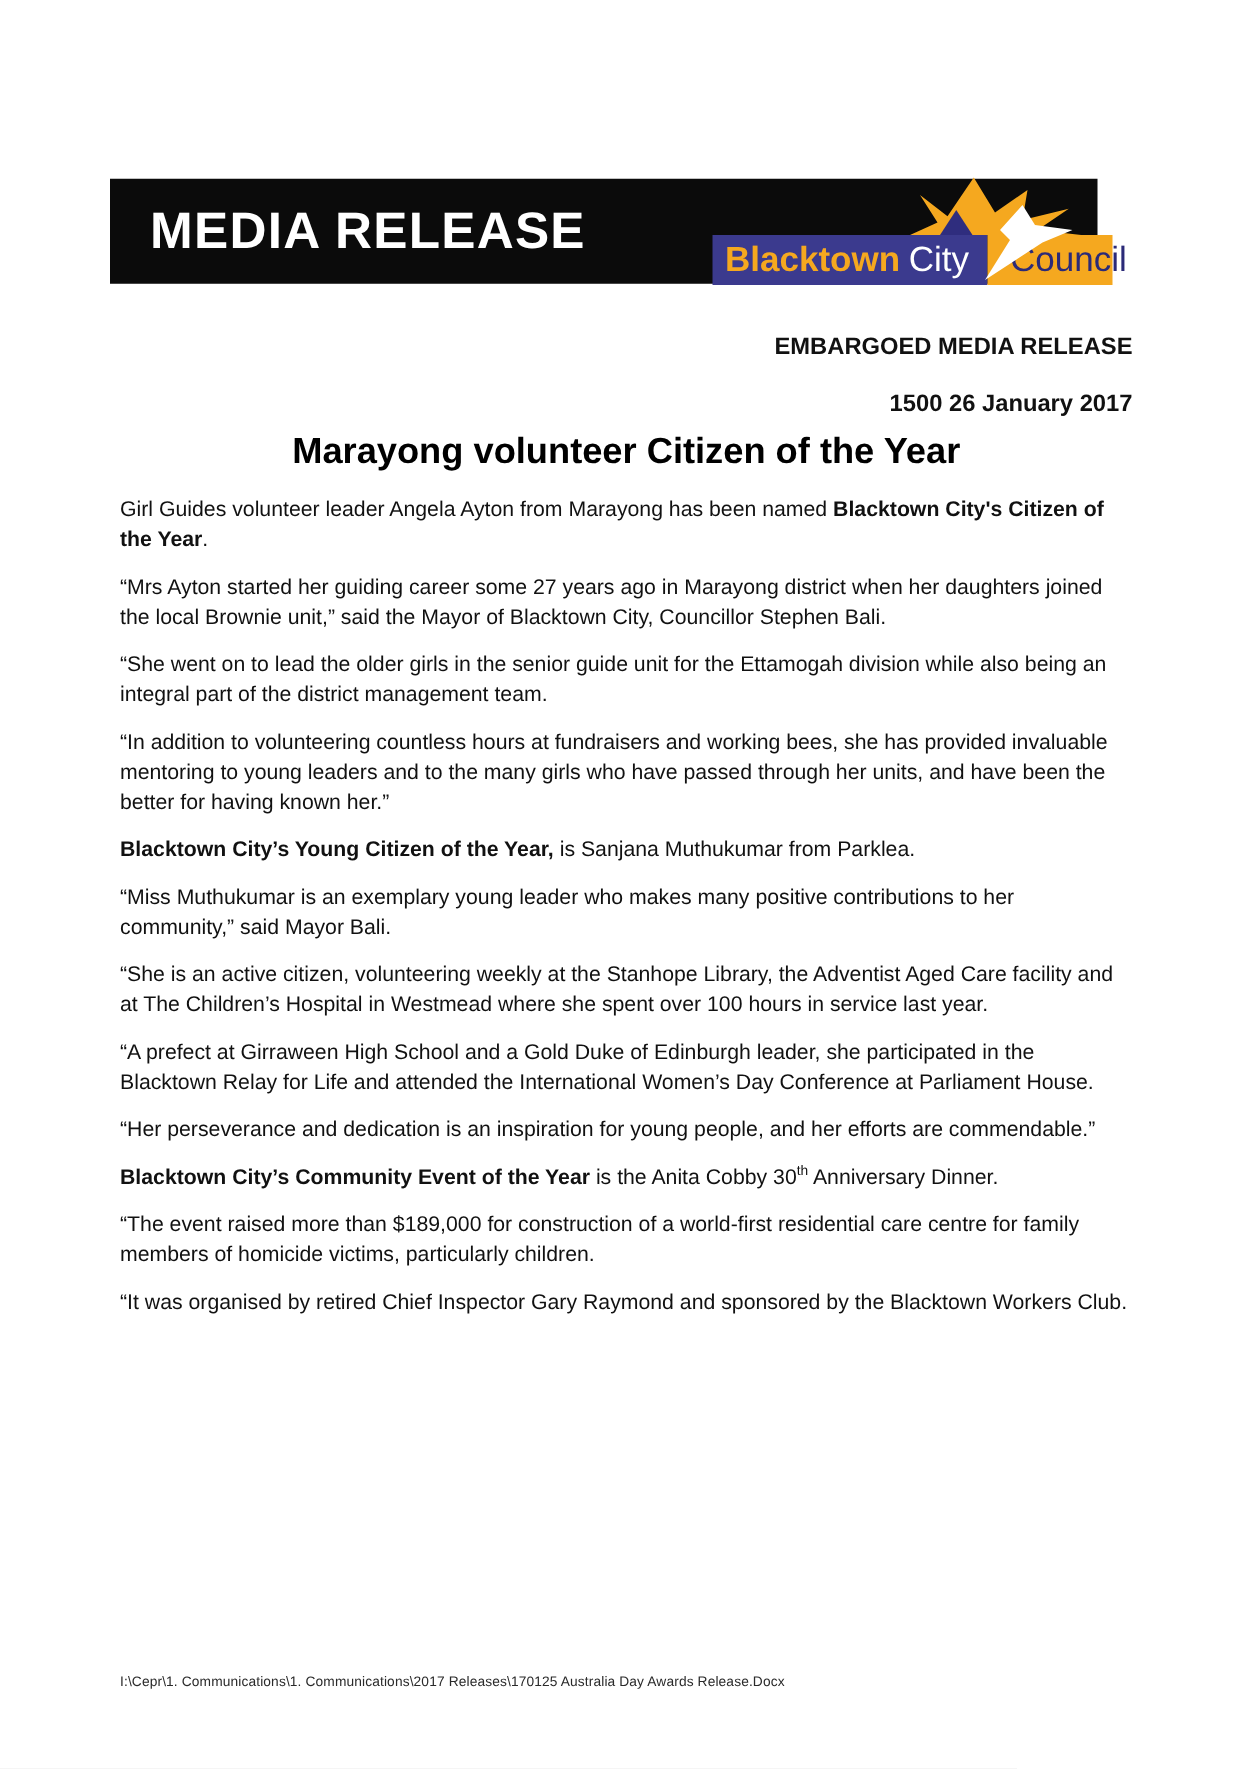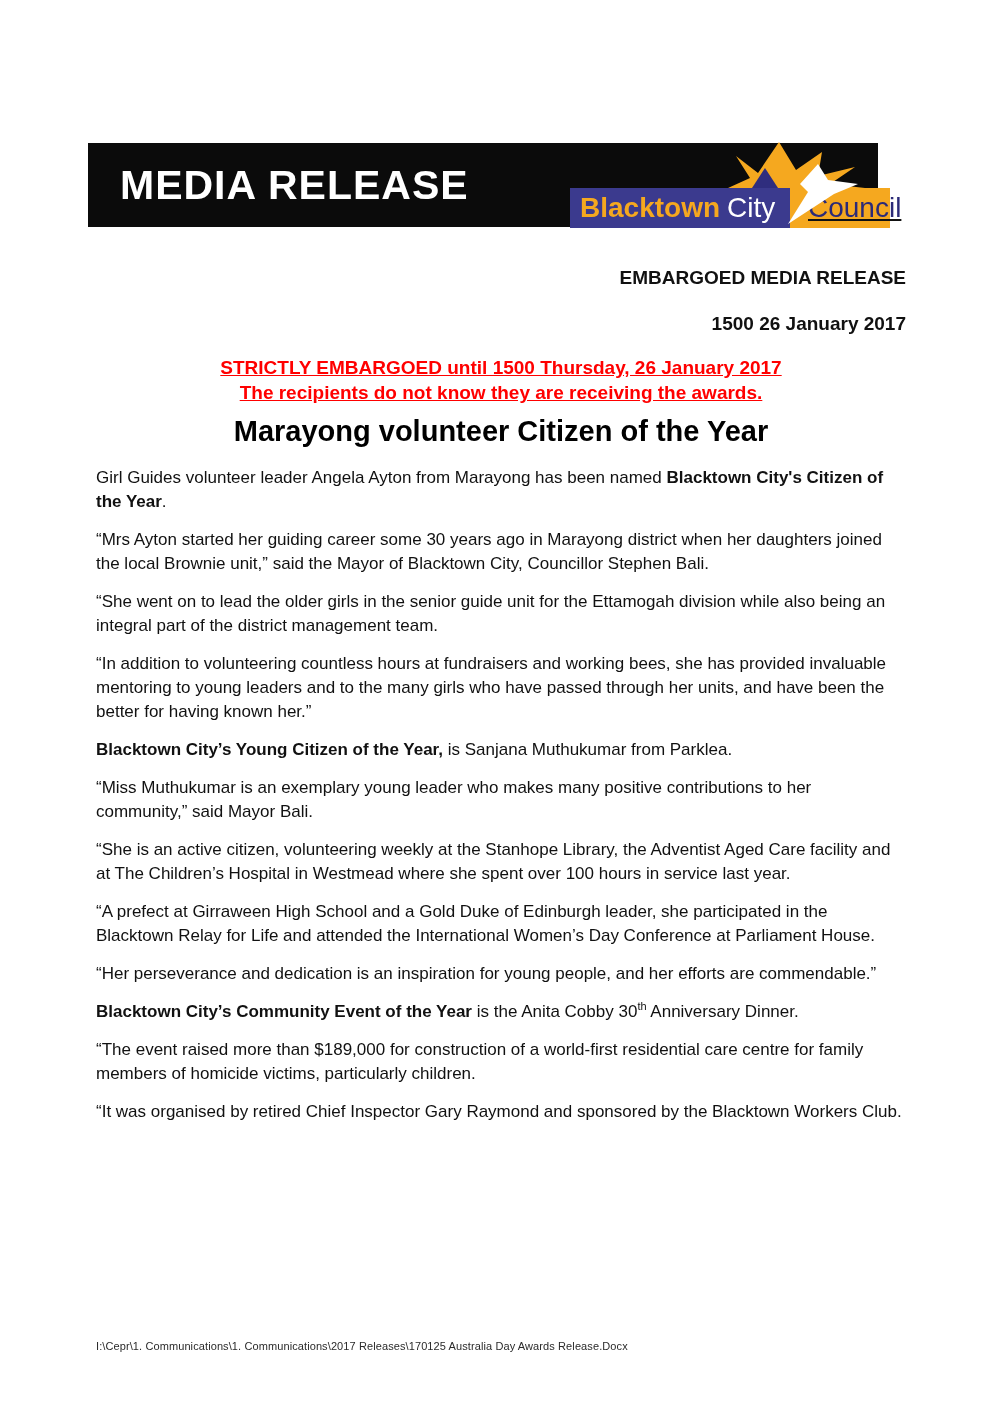--- a/index.html
+++ b/index.html
@@ -20,21 +20,21 @@
   .bar-title{
     position:absolute;left:32px;top:50%;transform:translateY(-50%);
     color:#ffffff;font-weight:bold;font-size:41px;letter-spacing:1px;
     white-space:nowrap;
     text-align:right;
   }
   
   .logo{position:absolute;left:560px;top:140px;width:330px;height:88px;}
   .logo-band{position:absolute;left:10px;top:48px;width:320px;height:40px;display:flex;}
   .logo-blue{width:220px;background:#3b3a8e;display:flex;align-items:center;padding-left:10px;box-sizing:border-box;}
-  .logo-orange{width:100px;background:#f5a81f;display:flex;align-items:center;padding-left:18px;box-sizing:border-box;text-decoration:underline;}
+  .logo-orange{width:100px;background:#f5a81f;display:flex;align-items:center;padding-left:18px;box-sizing:border-box;}
   .logo-word1{color:#f5a81f;font-weight:bold;font-size:28px;line-height:1;}
   .logo-word2{color:#ffffff;font-weight:normal;font-size:28px;line-height:1;margin-left:7px;}
   .logo-word3{color:#2b2a78;font-weight:normal;font-size:28px;line-height:1;}
   .logo-svg{position:absolute;left:0;top:0;width:330px;height:88px;pointer-events:none;}
   
   .content{
     position:absolute;left:96px;top:266px;width:810px;
   }
   .embargo{
     text-align:right;font-weight:bold;font-size:19px;line-height:23px;
@@ -89,31 +89,27 @@
       <polygon fill="#ffffff" points="258,24 268,40 298,44 274,54 228,84 248,52 240,44"></polygon>
     </svg>
   </div>
 
   <div class="content">
 
     <div class="embargo"><span>EMBARGOED MEDIA RELEASE</span><br>
       <span>1500 26 January 2017</span>
     </div>
 
-    <div class="warning">
-      <span>STRICTLY EMBARGOED until 1500 Thursday, 26 January 2017</span><br>
-      <span>The recipients do not know they are receiving the awards.</span>
-    </div>
 
     <div class="headline">Marayong volunteer Citizen of the Year</div>
 
     <div class="bodytext">
       <p><span>Girl Guides volunteer leader Angela Ayton from Marayong has been named </span><strong>Blacktown City's Citizen of the Year</strong><span>.</span></p>
 
-      <p>“Mrs Ayton started her guiding career some 30 years ago in Marayong district when her daughters joined the local Brownie unit,” said the Mayor of Blacktown City, Councillor Stephen Bali.</p>
+      <p>“Mrs Ayton started her guiding career some 27 years ago in Marayong district when her daughters joined the local Brownie unit,” said the Mayor of Blacktown City, Councillor Stephen Bali.</p>
 
       <p>“She went on to lead the older girls in the senior guide unit for the Ettamogah division while also being an integral part of the district management team.</p>
 
       <p>“In addition to volunteering countless hours at fundraisers and working bees, she has provided invaluable mentoring to young leaders and to the many girls who have passed through her units, and have been the better for having known her.”</p>
 
       <p><strong>Blacktown City’s Young Citizen of the Year,</strong><span> is Sanjana Muthukumar from Parklea.</span></p>
 
       <p>“Miss Muthukumar is an exemplary young leader who makes many positive contributions to her community,” said Mayor Bali.</p>
 
       <p>“She is an active citizen, volunteering weekly at the Stanhope Library, the Adventist Aged Care facility and at The Children’s Hospital in Westmead where she spent over 100 hours in service last year.</p>

